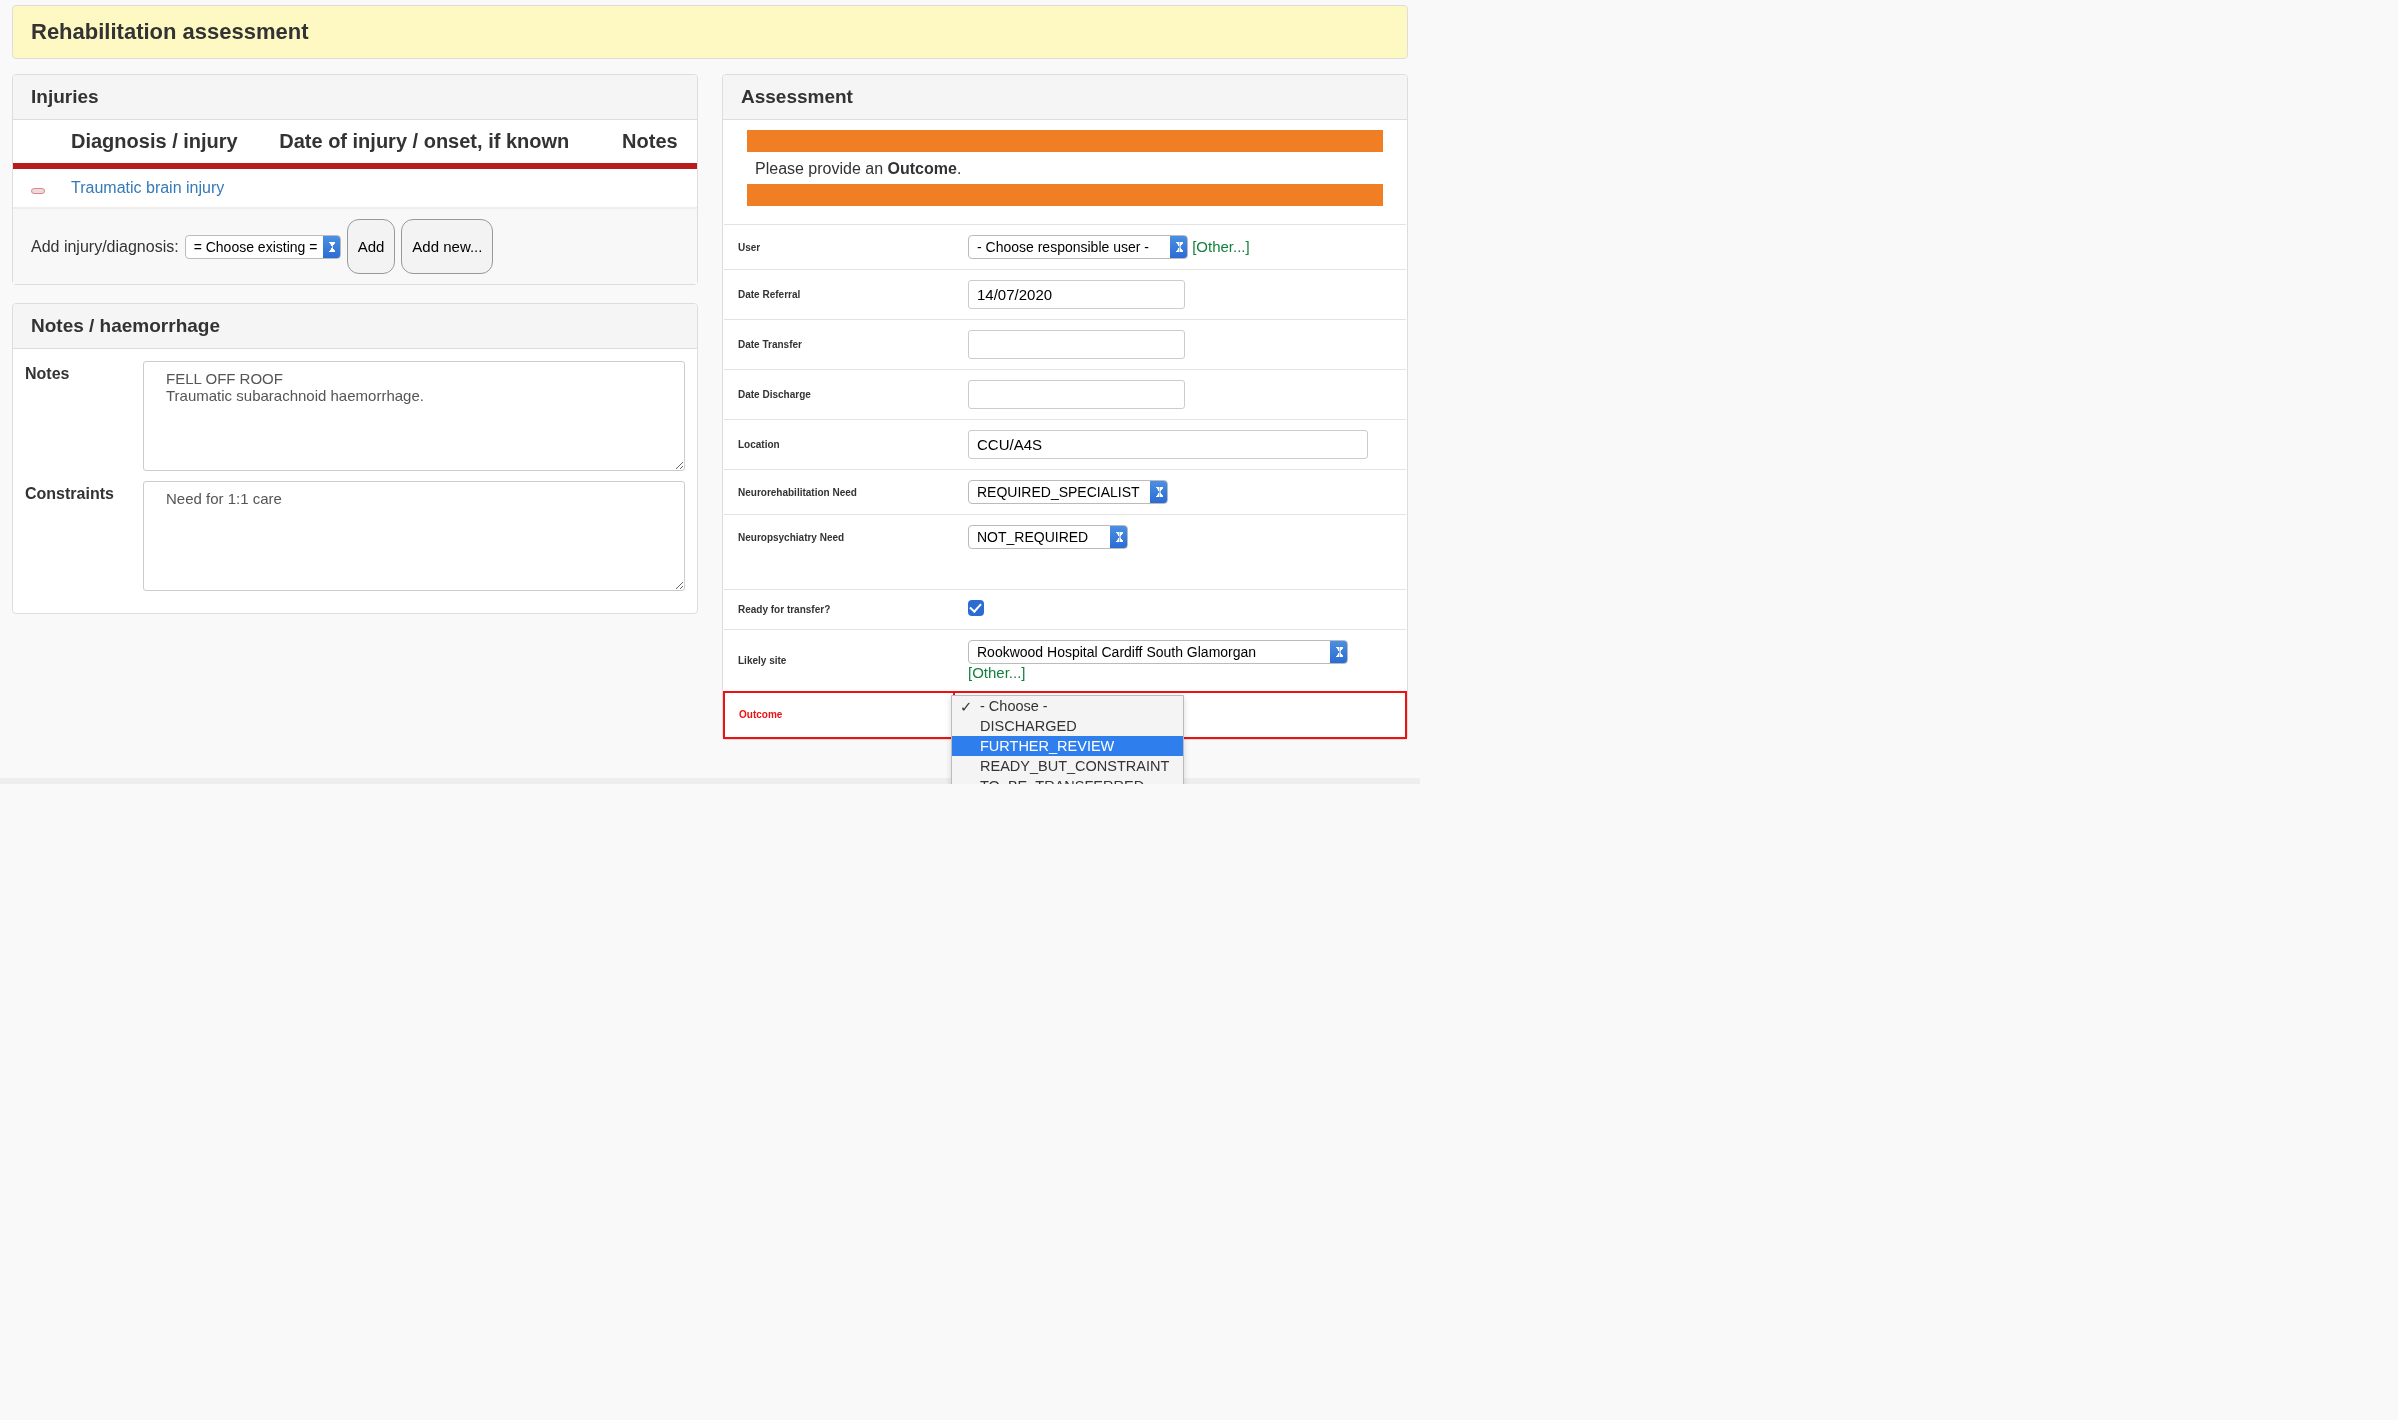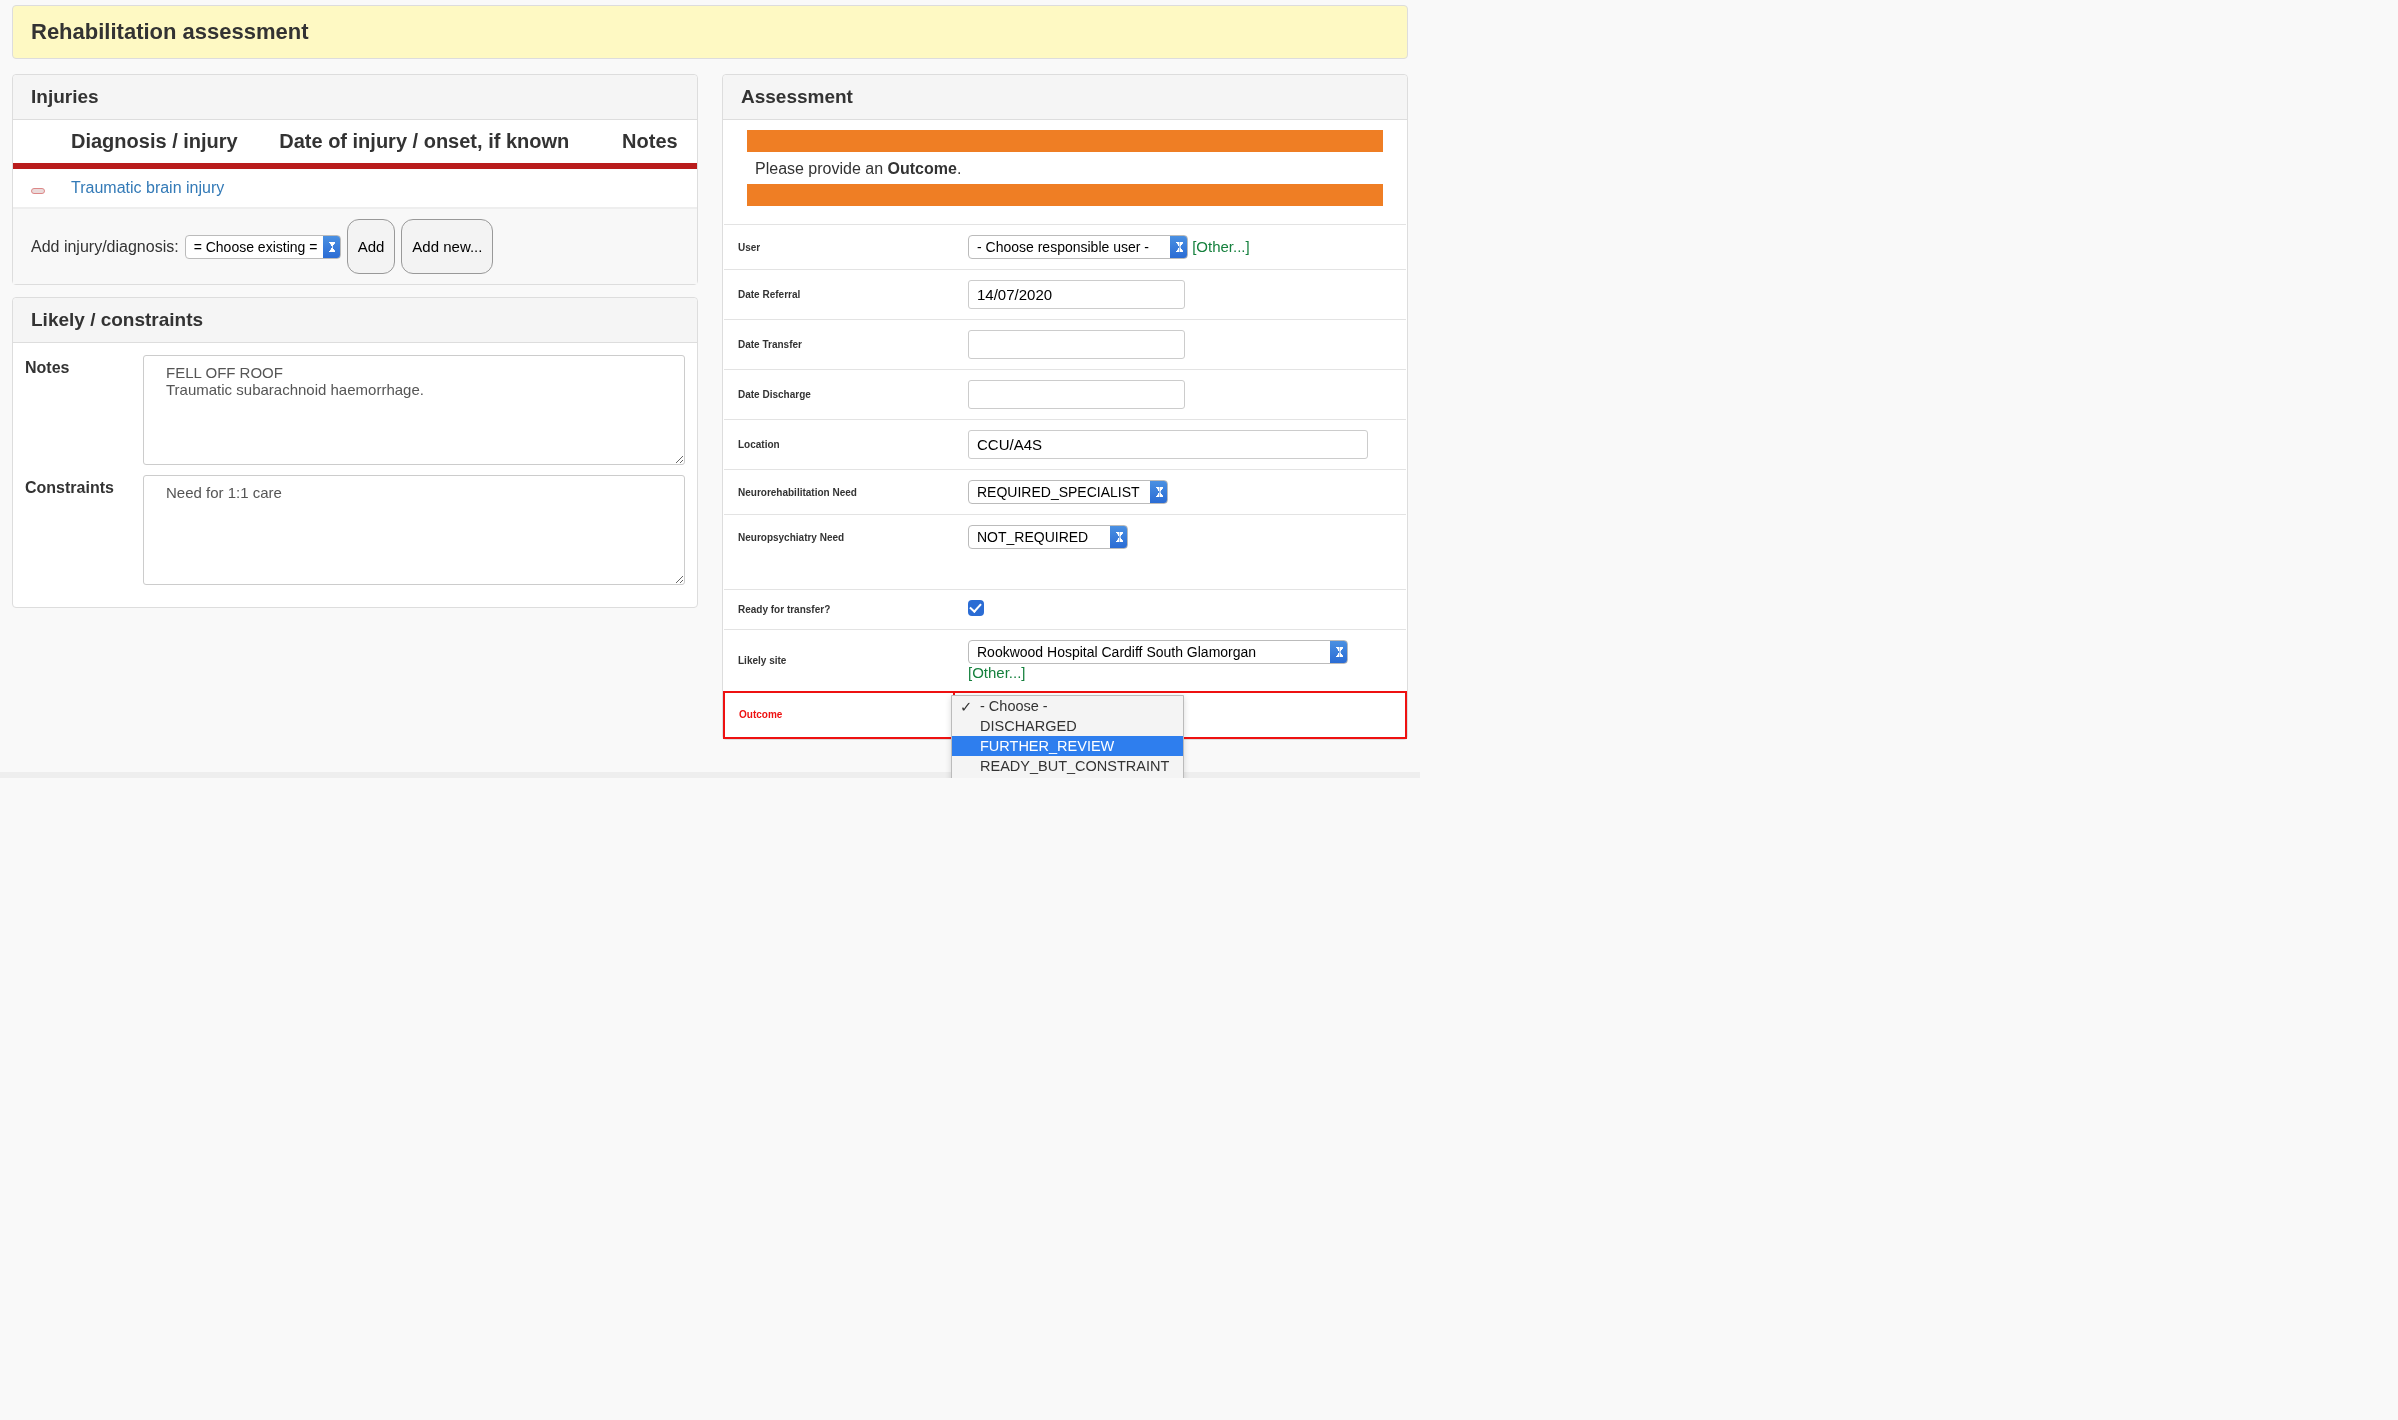--- a/index.html
+++ b/index.html
@@ -26,21 +26,21 @@
 .columns {
   display: flex;
   gap: 24px;
   padding: 0 12px;
 }
 .col-left { flex: 1; }
 .col-right { flex: 1; }
 .panel {
   border: 1px solid #ddd;
   border-radius: 4px;
-  margin-bottom: 12px;
+  margin-bottom: 18px;
   background: #fff;
 }
 .panel-heading {
   padding: 11px 18px;
   border-bottom: 1px solid #ddd;
   background: #f5f5f5;
   border-radius: 4px 4px 0 0;
 }
 .panel-heading h3 {
   font-size: 19px;
@@ -262,21 +262,21 @@
             <option>= Choose existing =</option>
           </select>
         </span>
         <button class="btn">Add</button>
         <button class="btn">Add new...</button>
       </div>
     </div>
 
     <div class="panel">
       <div class="panel-heading">
-        <h3>Likely / constraints</h3>
+        <h3>Notes / haemorrhage</h3>
       </div>
       <div class="notes-body">
         <div class="form-row">
           <label>Notes</label>
           <textarea style="">FELL OFF ROOF
 Traumatic subarachnoid haemorrhage.</textarea>
         </div>
         <div class="form-row">
           <label>Constraints</label>
           <textarea style="">Need for 1:1 care</textarea>

